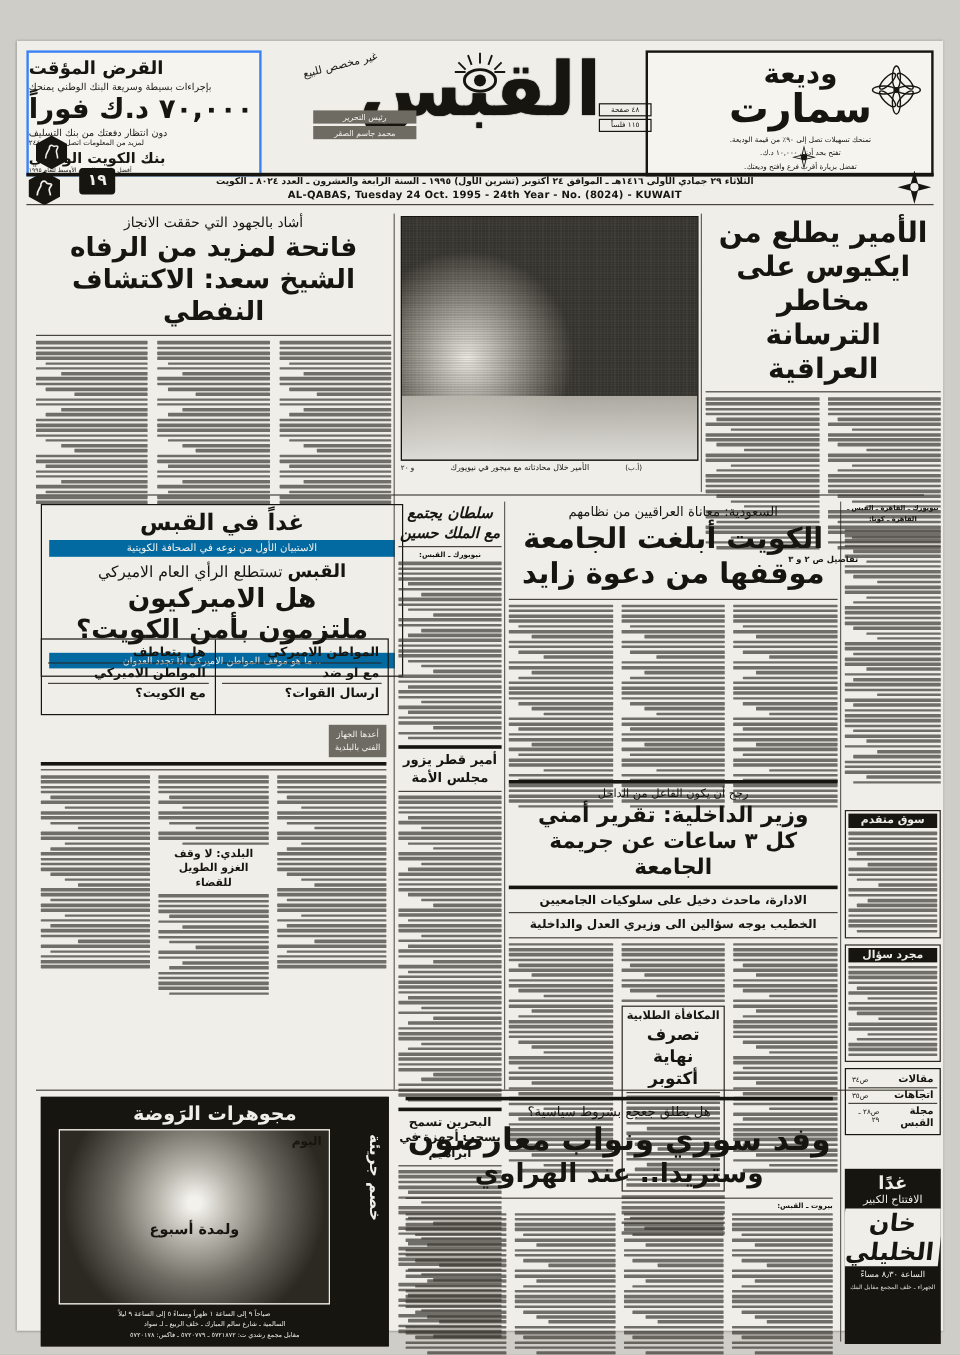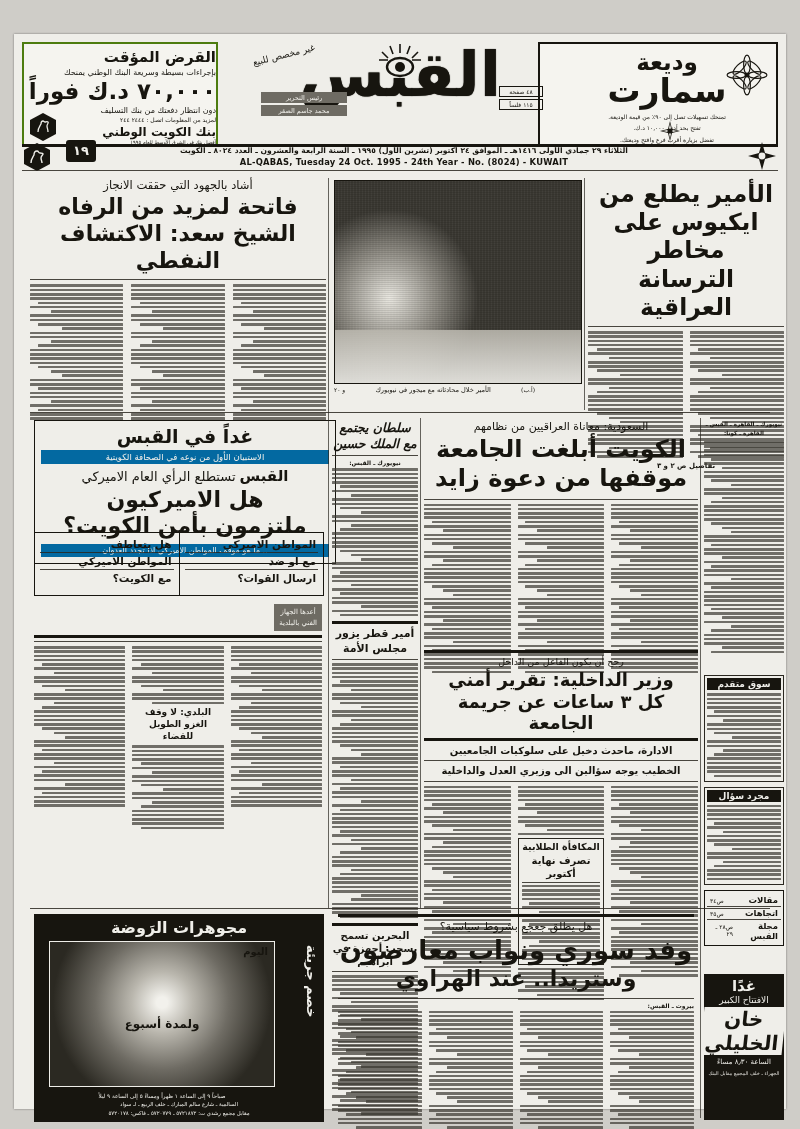--- a/index.html
+++ b/index.html
@@ -45,21 +45,21 @@
     border:2px solid #17150f;background:#f5f4ef;overflow:hidden;}
   .ad-tl .wad{font-size:23px;font-weight:bold;letter-spacing:4px;text-align:center;
     margin:5px 12px 0 30px;}
   .ad-tl .smart{font-size:33px;font-weight:bold;text-align:center;margin:-4px 12px 0 30px;
     font-family:"DejaVu Sans",sans-serif;}
   .ad-tl .sm{font-size:6px;text-align:center;line-height:1.55;margin:2px 12px 0 30px;letter-spacing:.6px;}
   .flower{position:absolute;right:8px;top:10px;width:42px;height:42px;}
   .star8{position:absolute;right:96px;bottom:4px;width:20px;height:20px;}
 
   .ad-tr{position:absolute;left:8px;top:8px;width:192px;height:101px;
-    border:2px solid #4d7c0f;background:#f5f4ef;overflow:hidden;text-align:right;}
+    border:2px solid #3b82f6;background:#f5f4ef;overflow:hidden;text-align:left;}
   .ad-tr .t1{font-size:15px;font-weight:bold;margin-top:4px;letter-spacing:1px;}
   .ad-tr .t2{font-size:8px;margin-top:2px;letter-spacing:.3px;}
   .ad-tr .big{font-size:23px;font-weight:bold;margin-top:1px;letter-spacing:1px;}
   .ad-tr .t3{font-size:8px;margin-top:2px;letter-spacing:.4px;}
   .ad-tr .t4{font-size:6px;margin-top:1px;}
   .ad-tr .bank2{font-size:12px;font-weight:bold;margin-top:2px;letter-spacing:.5px;}
   .ad-tr .bank2s{font-size:5px;}
   .hexcam{position:absolute;left:6px;bottom:4px;width:26px;height:28px;}
 
   .logoblock{position:absolute;left:50%;transform:translateX(-50%);top:12px;width:250px;text-align:center;}
@@ -937,21 +937,21 @@
               <i></i>
               <i></i>
               <i></i>
               <i></i>
               <i></i>
               <i></i>
               <i></i>
             </div>
         <div class="boxthin" style="padding:2px 3px;margin:3px 0;">
           <div class="h3 ink" style="font-size:9.5px;">المكافأة الطلابية</div>
-          <div class="h3 ink" style="font-size:10px;">تصرف نهاية أكتوبر</div>
+          <div class="h3 ink" style="font-size:14px;">تصرف نهاية أكتوبر</div>
           <div class="hair" style="margin:2px 0;"></div>
           <div class="lines dense">
                 <i></i>
                 <i></i>
                 <i></i>
                 <i></i>
                 <i></i>
                 <i></i>
                 <i></i>
                 <i></i>

